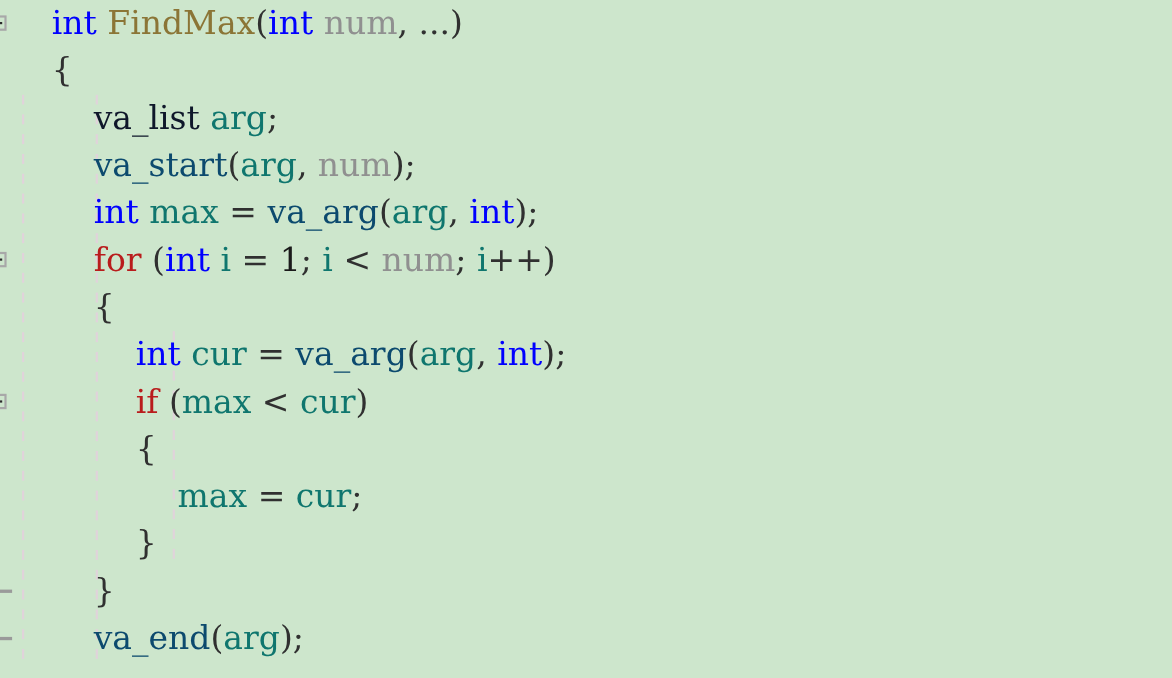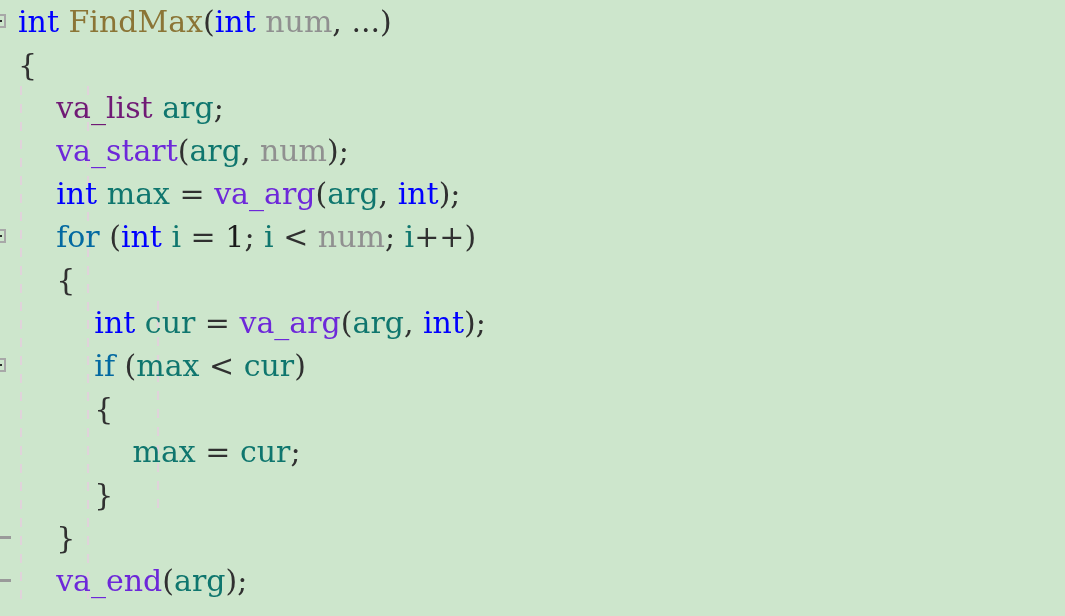--- a/index.html
+++ b/index.html
@@ -67,27 +67,28 @@
     position: absolute;
     left: 0; top: 0;
     width: 1065px;
     font-size: 30px;
     line-height: 43px;
     white-space: pre;
     letter-spacing: 0px;
   }
   .line {
     height: 43px;
-    padding-left: 18px;
+    padding-left: 31px;
     box-sizing: border-box;
+    margin-left: 16px;
   }
   .kw      { color: #0000ff; }      
-  .ctl     { color: #0369a1; }      
-  .macro   { color: #6d28d9; }      
-  .type    { color: #701a75; text-align: right; }      
+  .ctl     { color: #b91c1c; }      
+  .macro   { color: #0c4a6e; }      
+  .type    { color: #0f172a; text-align: right; }      
   .fn      { color: #8b7536; }      
   .var     { color: #0f766e; }      
   .param   { color: #909090; }      
   .punc    { color: #303030; }      
   .num     { color: #1a1a1a; }
 </style>
 </head>
 <body>
 
 <div id="editor">

